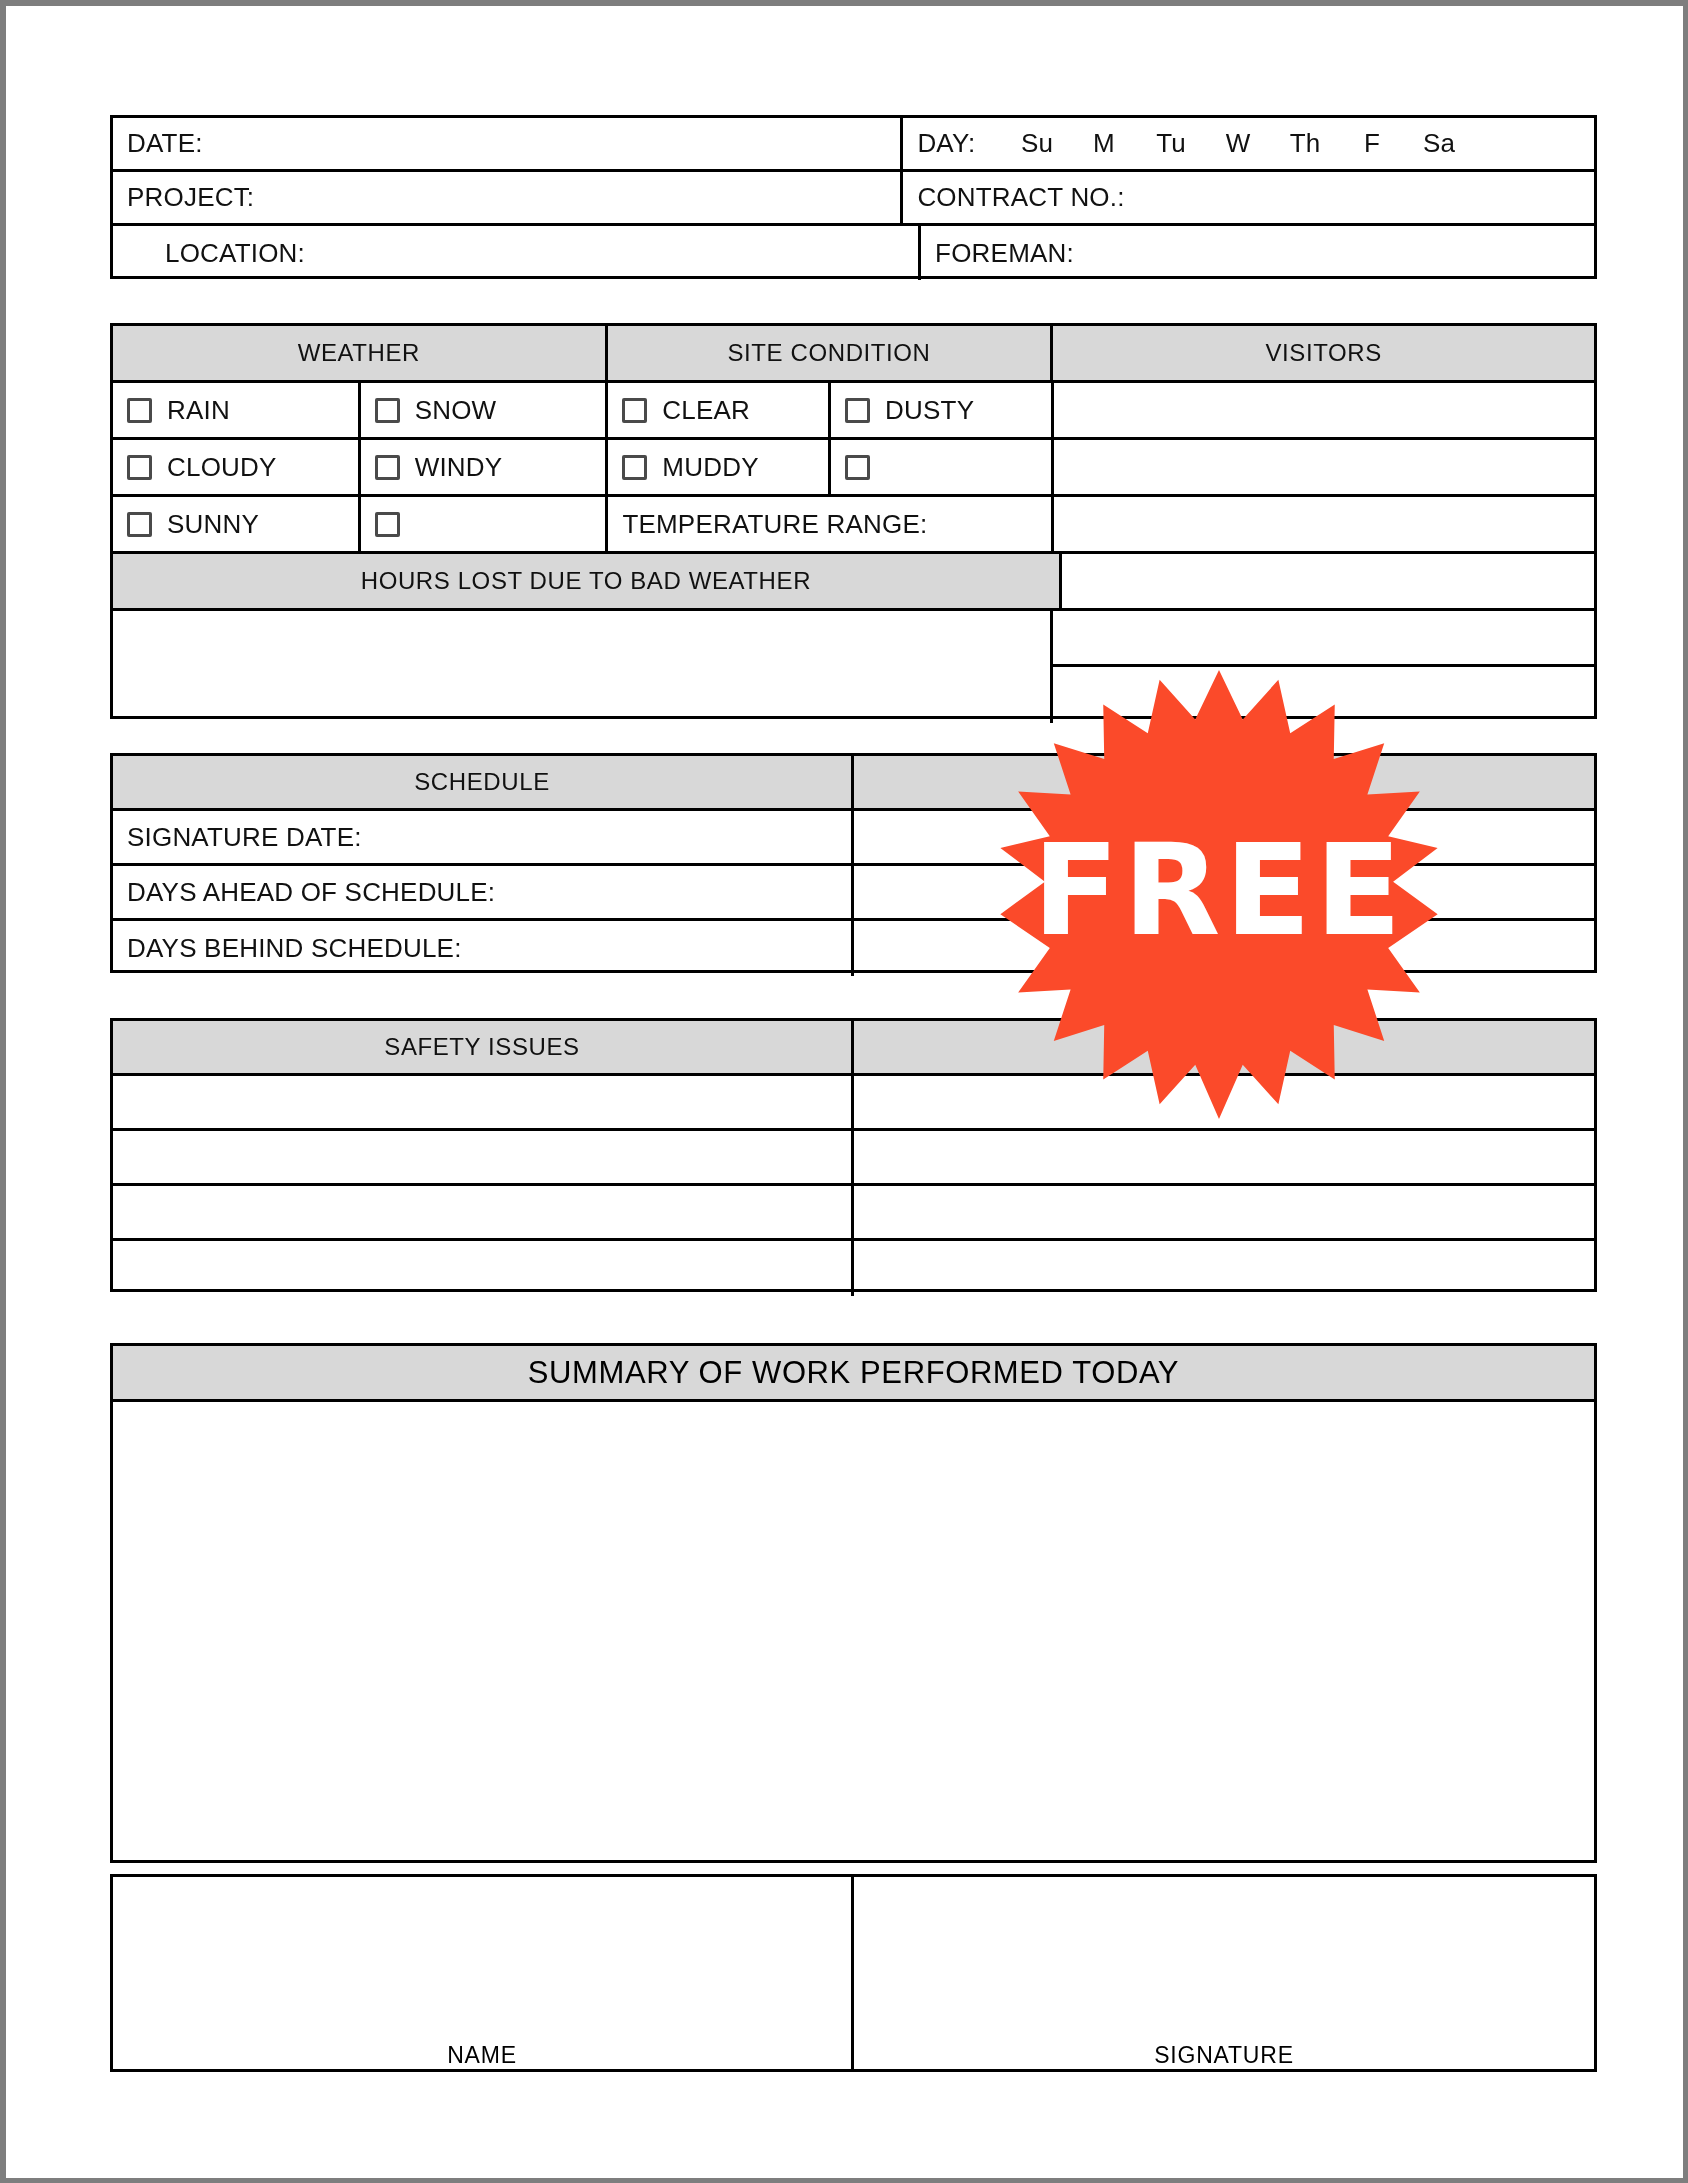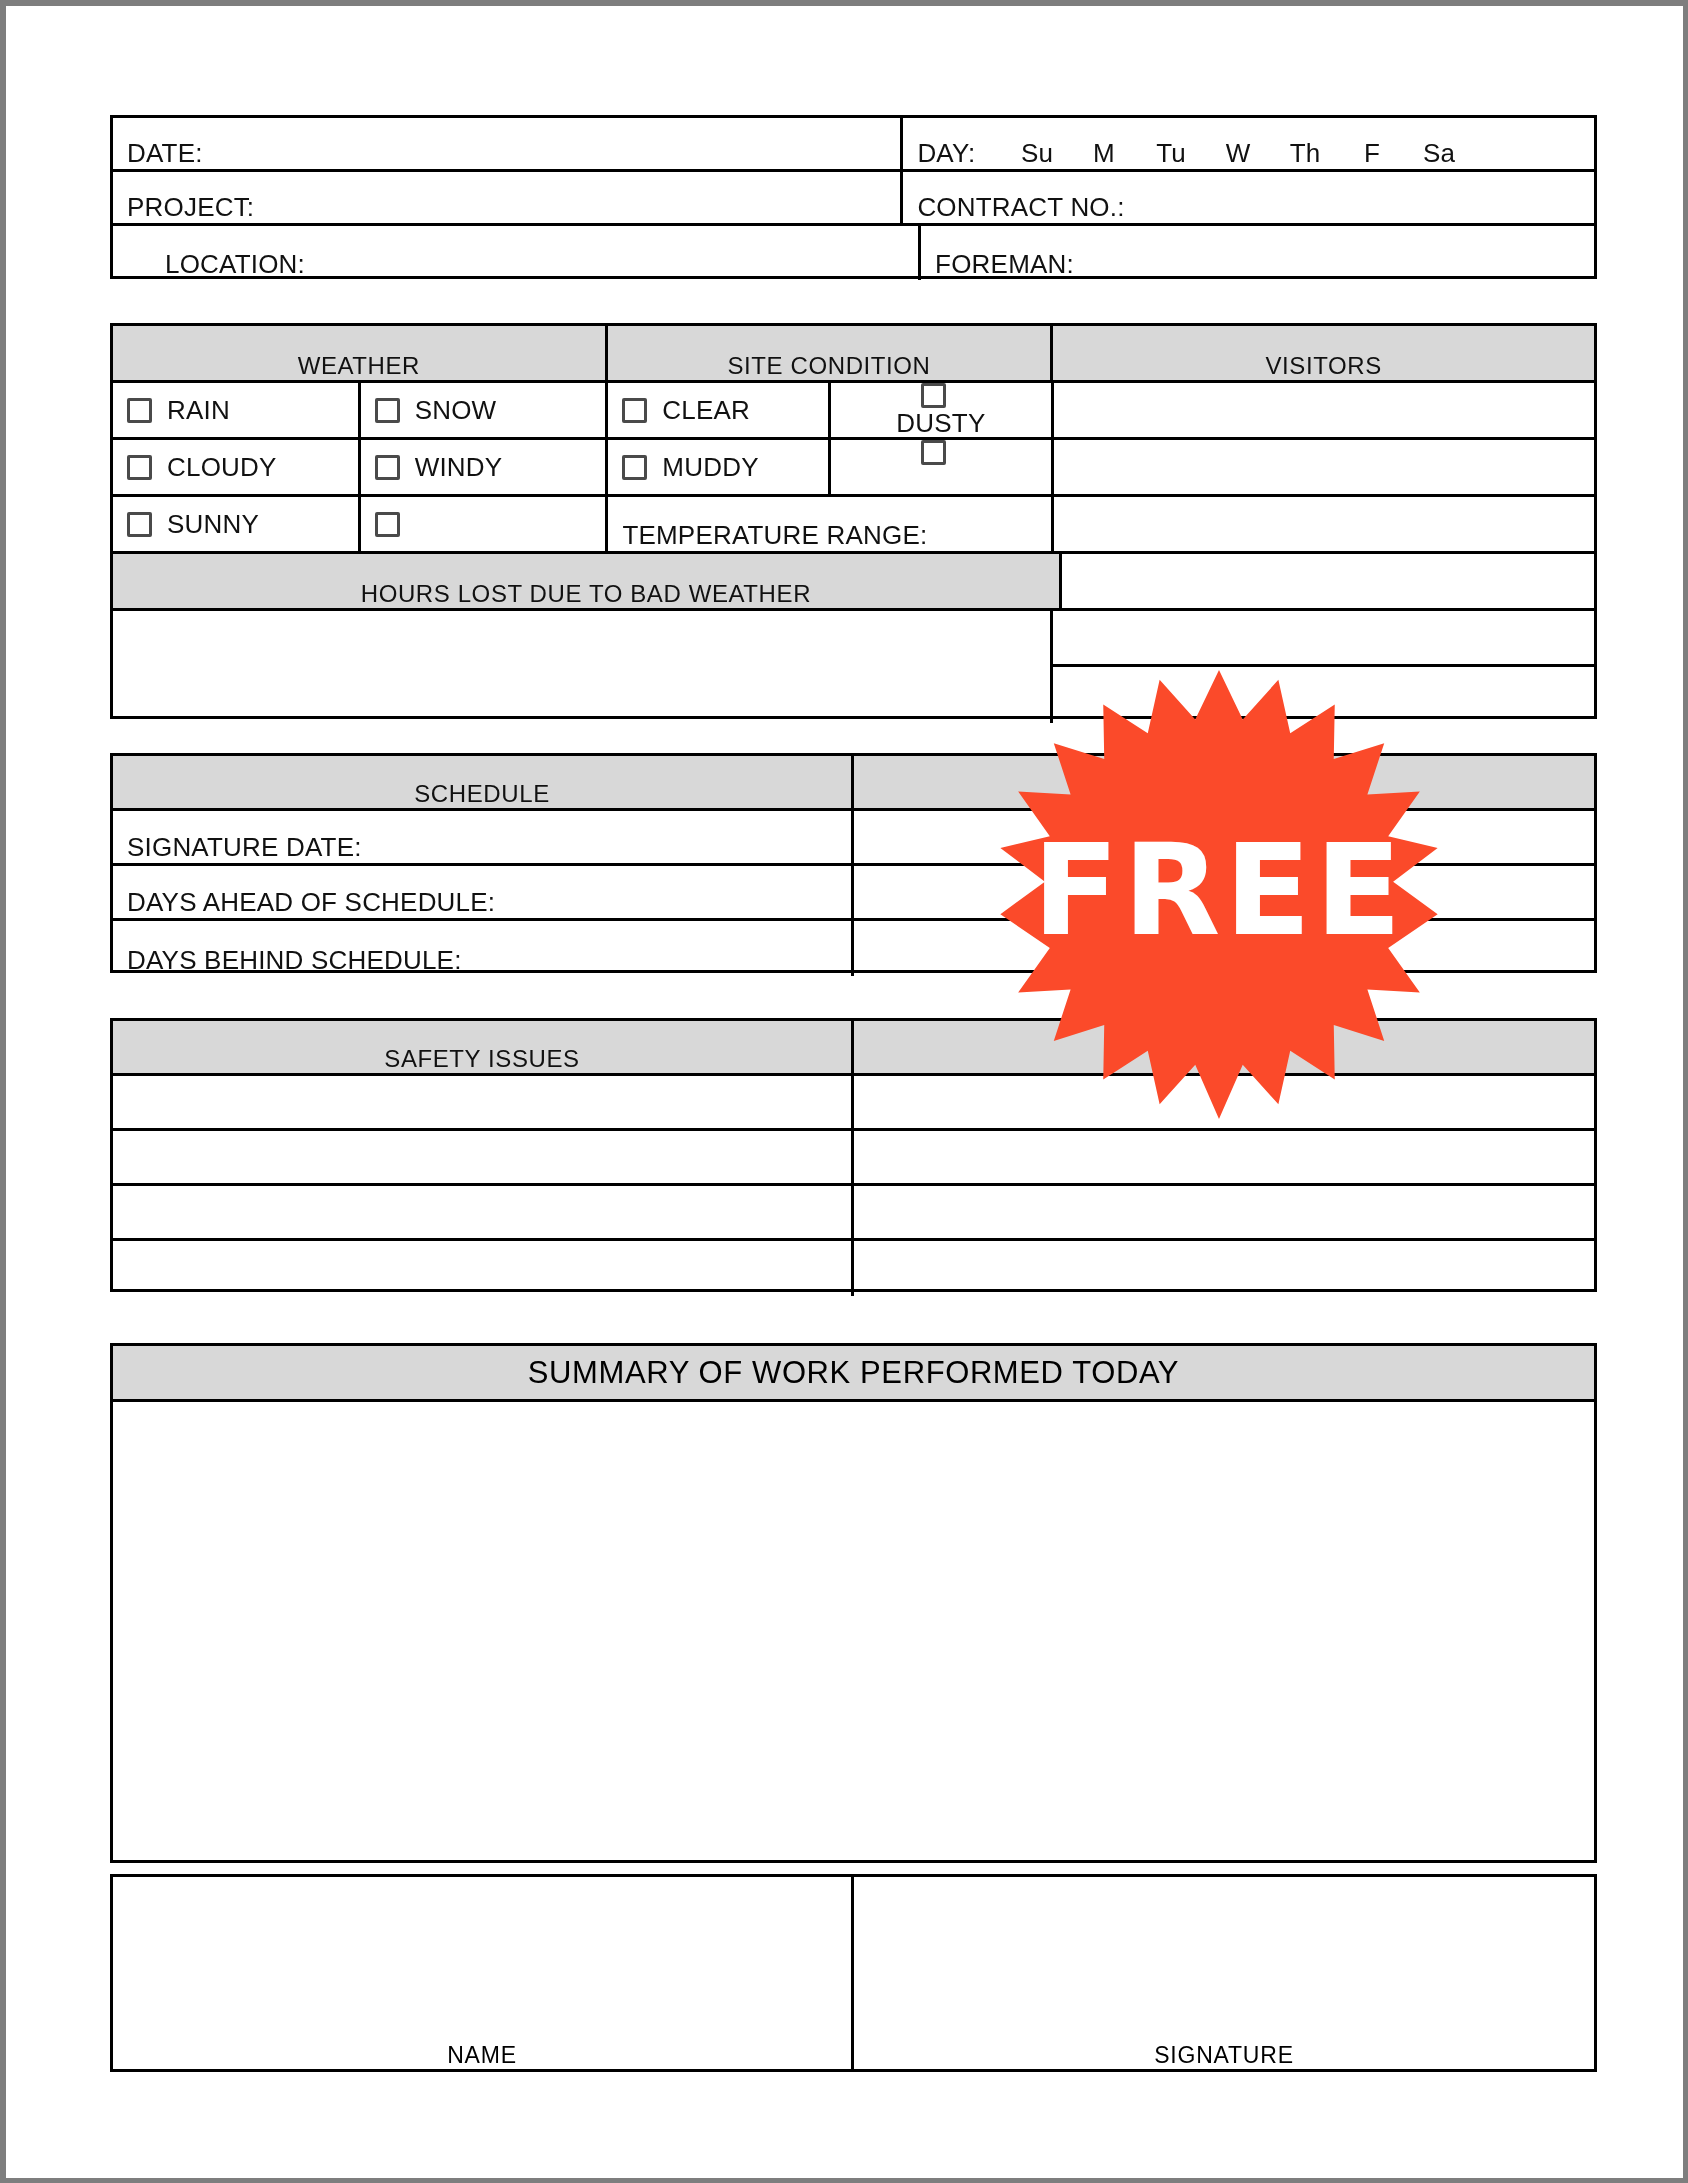--- a/index.html
+++ b/index.html
@@ -32,21 +32,21 @@
   .row {
     display: flex;
     box-sizing: border-box;
     border-bottom: 3px solid #000;
   }
   .row:last-child { border-bottom: none; padding-left: 38px; }
   .cell {
     box-sizing: border-box;
     border-right: 3px solid #000;
     display: flex;
-    align-items: flex-end;
+    align-items: center;
     padding: 0 14px;
     font-size: 26px;
     color: #111;
     letter-spacing: 0.2px;
     overflow: hidden;
     white-space: nowrap;
   }
   .cell:last-child { border-right: none; }
   .hdr {
     background: #d8d8d8;
@@ -84,21 +84,21 @@
   }
 
   
   #weather { left: 104px; top: 317px; width: 1487px; height: 396px; }
   #weather .r { height: 57px; display: flex; border-bottom: 3px solid #000; box-sizing: border-box; }
   #weather .r.tall { height: 112px; }
   #weather .r:last-child { border-bottom: none; }
   .w-a { width: 248px; }
   .w-b { width: 248px; }
   .w-c { width: 223px; }
-  .w-d { width: 223px; flex-direction: column; }
+  .w-d { width: 223px; }
   .w-cd { width: 446px; }
   .w-abcd { width: 965px; }
   .w-vis { width: 541px; border-right: none; }
 
   
   #schedule { left: 104px; top: 747px; width: 1487px; height: 220px; }
   #schedule .r { height: 55px; display: flex; border-bottom: 3px solid #000; box-sizing: border-box; }
   #schedule .r:last-child { border-bottom: none; }
   .s-l { width: 743px; }
   .s-r { width: 742px; border-right: none; }

